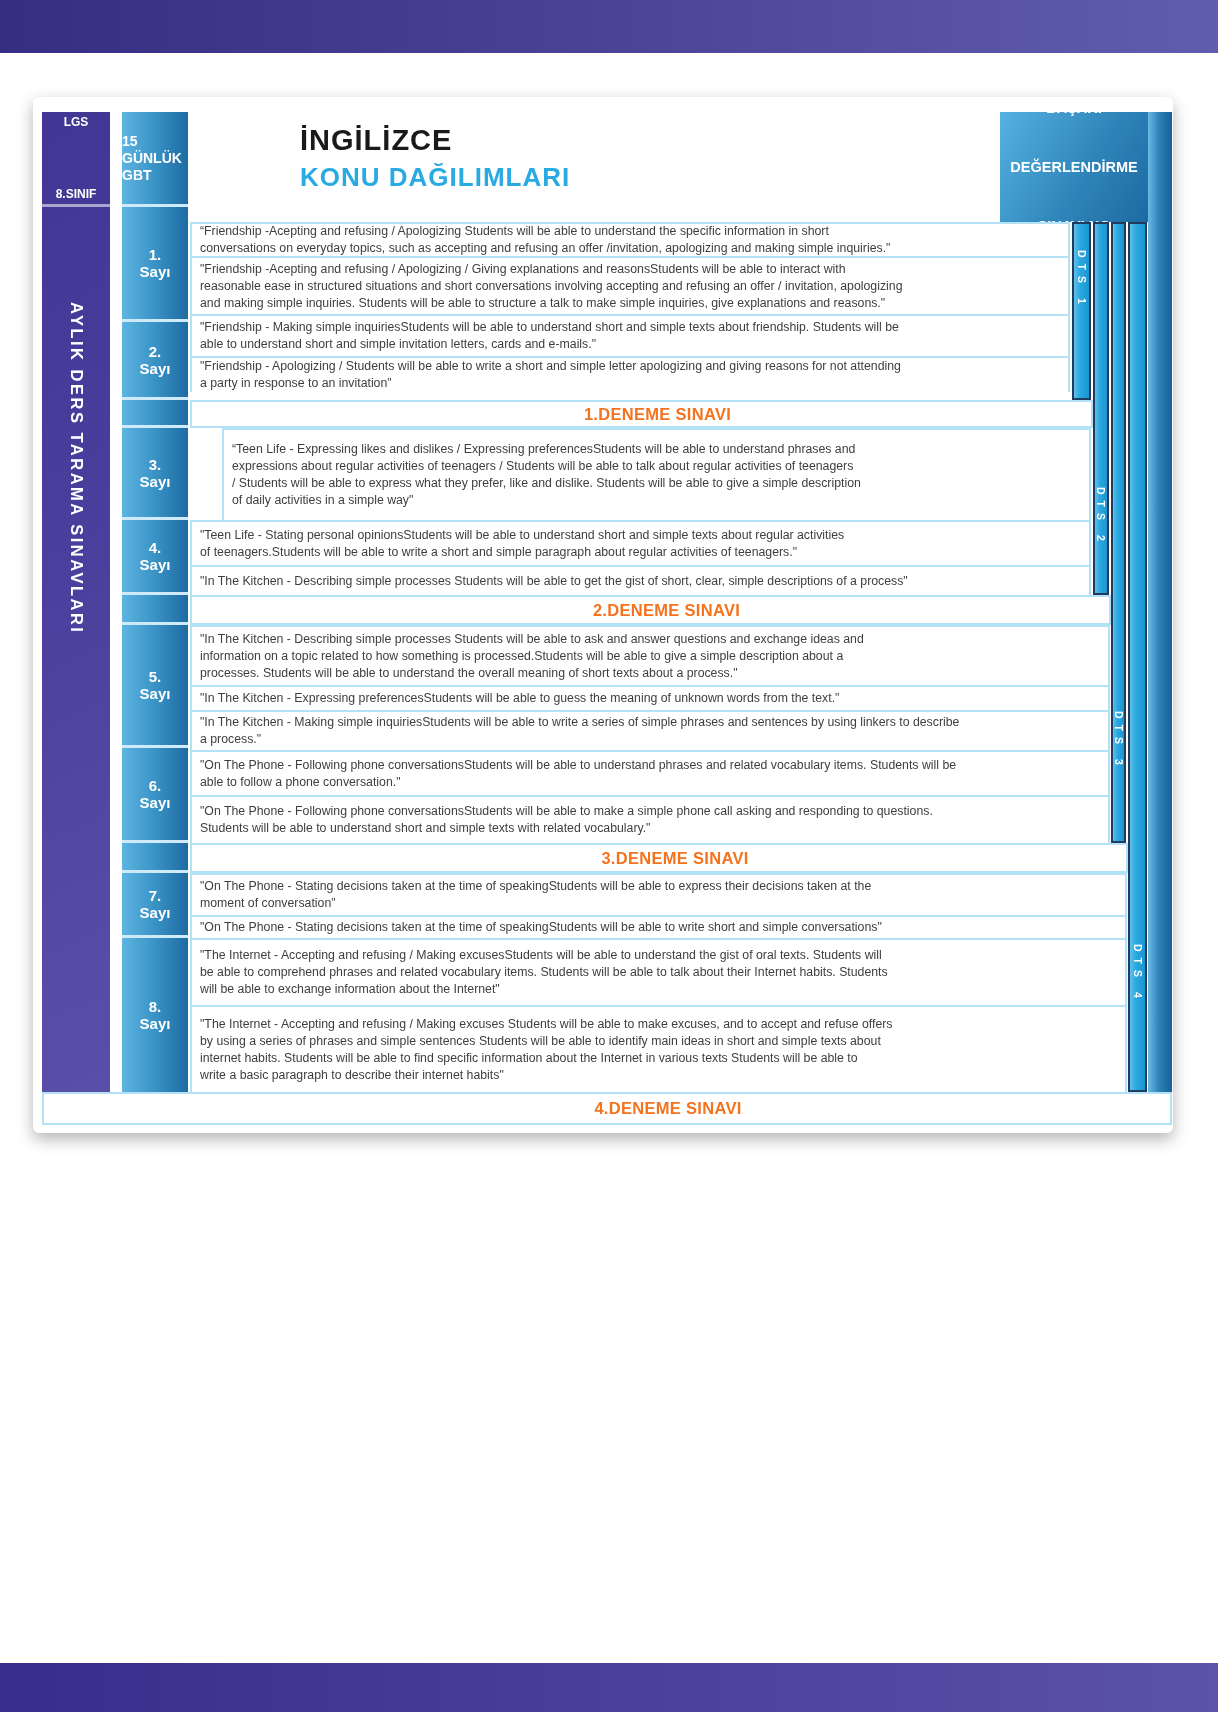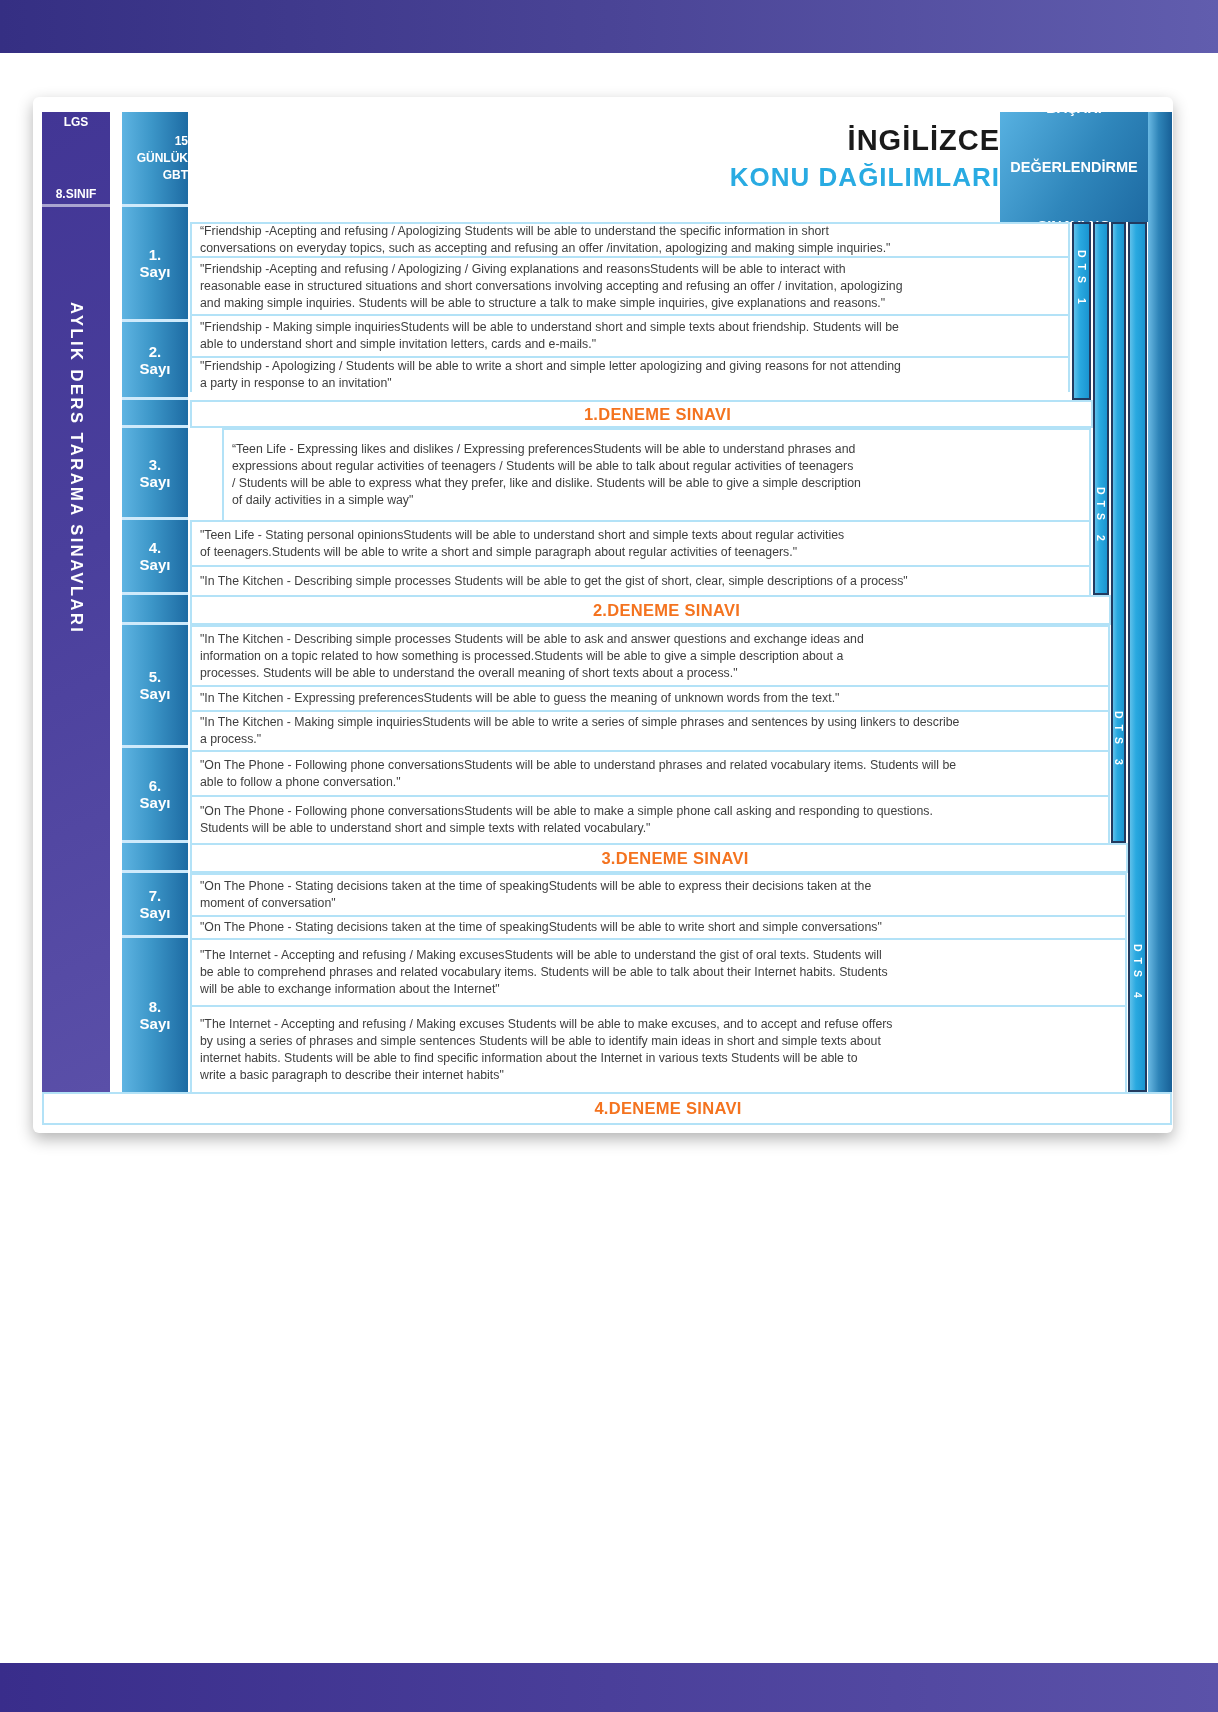--- a/index.html
+++ b/index.html
@@ -20,29 +20,29 @@
         display:flex;flex-direction:column;justify-content:space-between;align-items:center;
         color:#fff;font-weight:bold;font-size:12px;line-height:20px;}
   .purple-body{height:882px;display:flex;justify-content:center;}
   .vertical-label{writing-mode:vertical-rl;color:#fff;font-weight:bold;font-size:16.5px;
         letter-spacing:2.5px;padding-top:95px;white-space:nowrap;}
 
   
   .gbt-col{position:absolute;left:89px;top:15px;width:66px;height:980px;
         background:linear-gradient(90deg,#5eb4e2 0%,#3c96c8 45%,#1d6ba3 100%);}
   .gbt-header{height:95px;box-sizing:border-box;border-bottom:3px solid #cfeafb;
-        display:flex;flex-direction:column;justify-content:center;align-items:flex-end;
-        color:#fff;font-weight:bold;font-size:12px;line-height:17px;}
+        display:flex;flex-direction:column;justify-content:center;align-items:flex-start;
+        color:#fff;font-weight:bold;font-size:14px;line-height:17px;}
   .gbt-cell{box-sizing:border-box;border-bottom:3px solid #cfeafb;display:flex;flex-direction:column;
         justify-content:center;align-items:center;color:#fff;font-weight:bold;font-size:15px;line-height:17px;}
   .gbt-cell:last-child{border-bottom:none;}
 
   
   .title-cell{position:absolute;left:157px;top:15px;width:810px;height:93px;background:#fff;
-        display:flex;flex-direction:column;justify-content:center;align-items:flex-end;padding-left:110px;box-sizing:border-box;}
+        display:flex;flex-direction:column;justify-content:center;align-items:flex-start;padding-left:110px;box-sizing:border-box;}
   .subject-title{color:#1a1a1a;font-weight:bold;font-size:29px;letter-spacing:1px;}
   .subtitle{color:#29abe2;font-weight:bold;font-size:26px;letter-spacing:1px;margin-top:5px;}
 
   
   .right-header{position:absolute;left:967px;top:15px;width:148px;height:110px;box-sizing:border-box;
         background:linear-gradient(120deg,#57b1e1 0%,#2f86bb 55%,#1d6aa2 100%);
         display:flex;flex-direction:column;justify-content:center;align-items:center;
         color:#fff;font-weight:bold;font-size:14.5px;line-height:18px;text-align:center;gap:41px;}
   .right-dark-bar{position:absolute;left:1115px;top:15px;width:24px;height:980px;
         background:linear-gradient(90deg,#6ab9e3 0%,#2e84b8 45%,#175f96 100%);}

